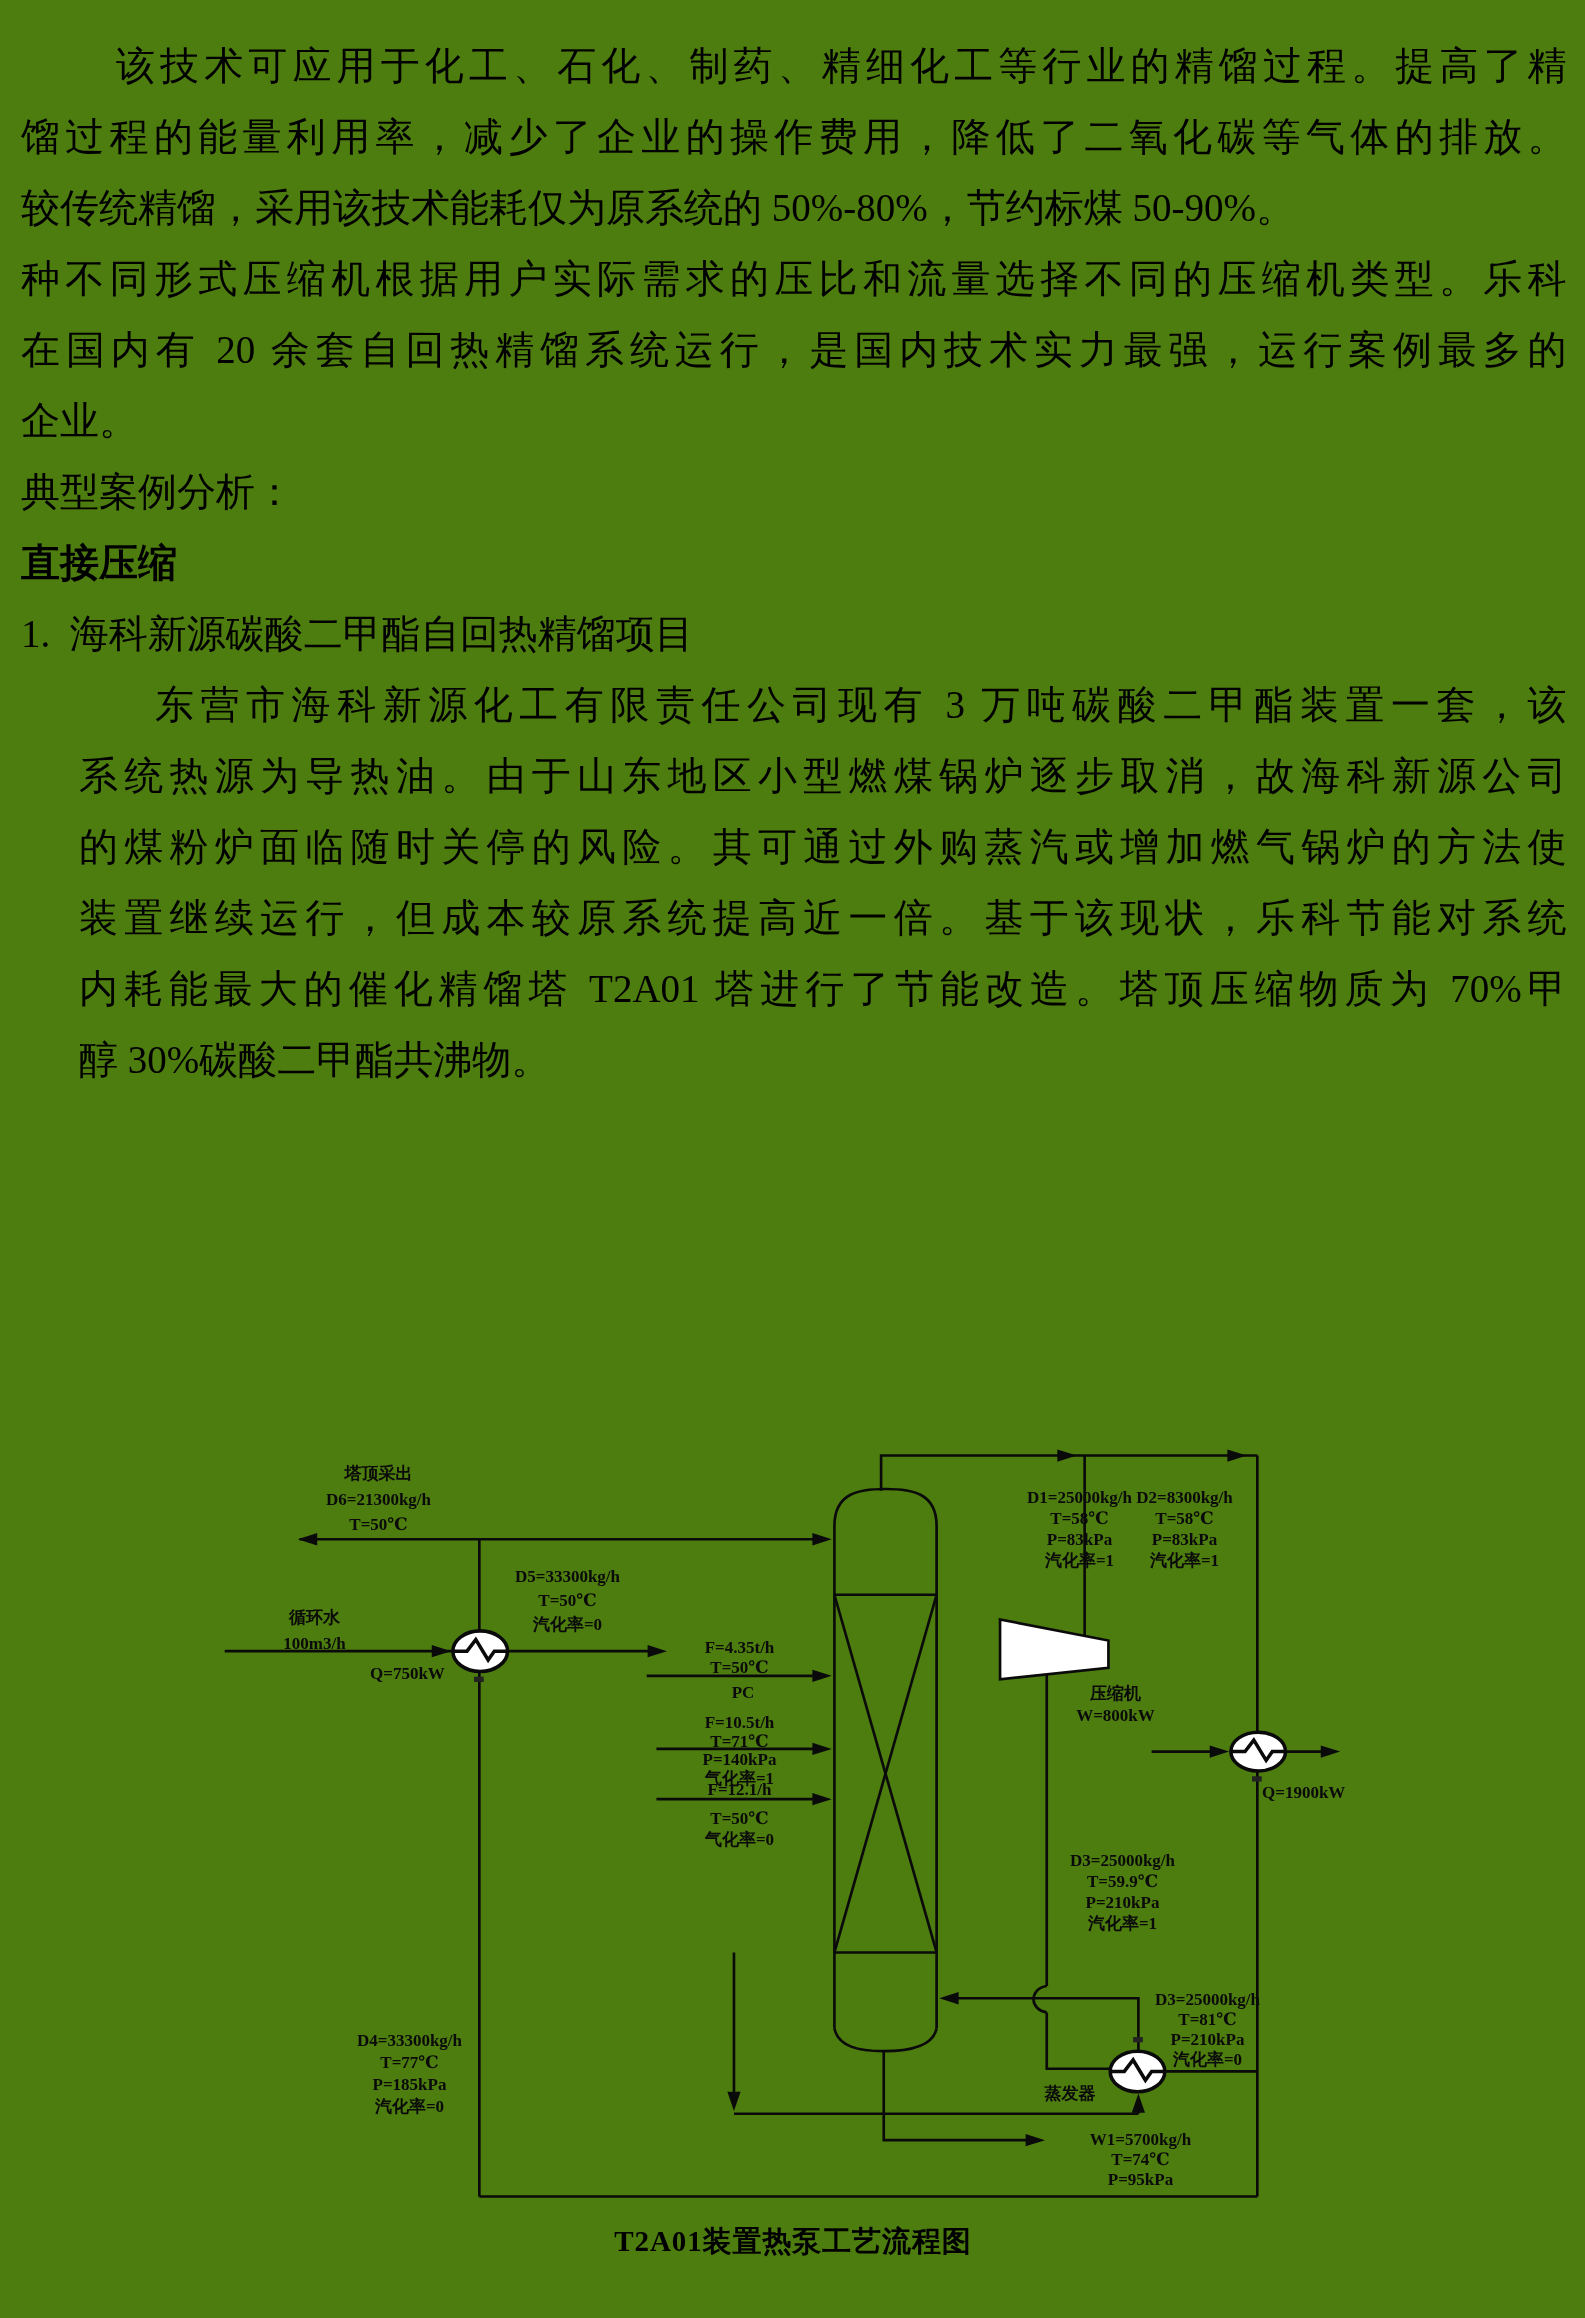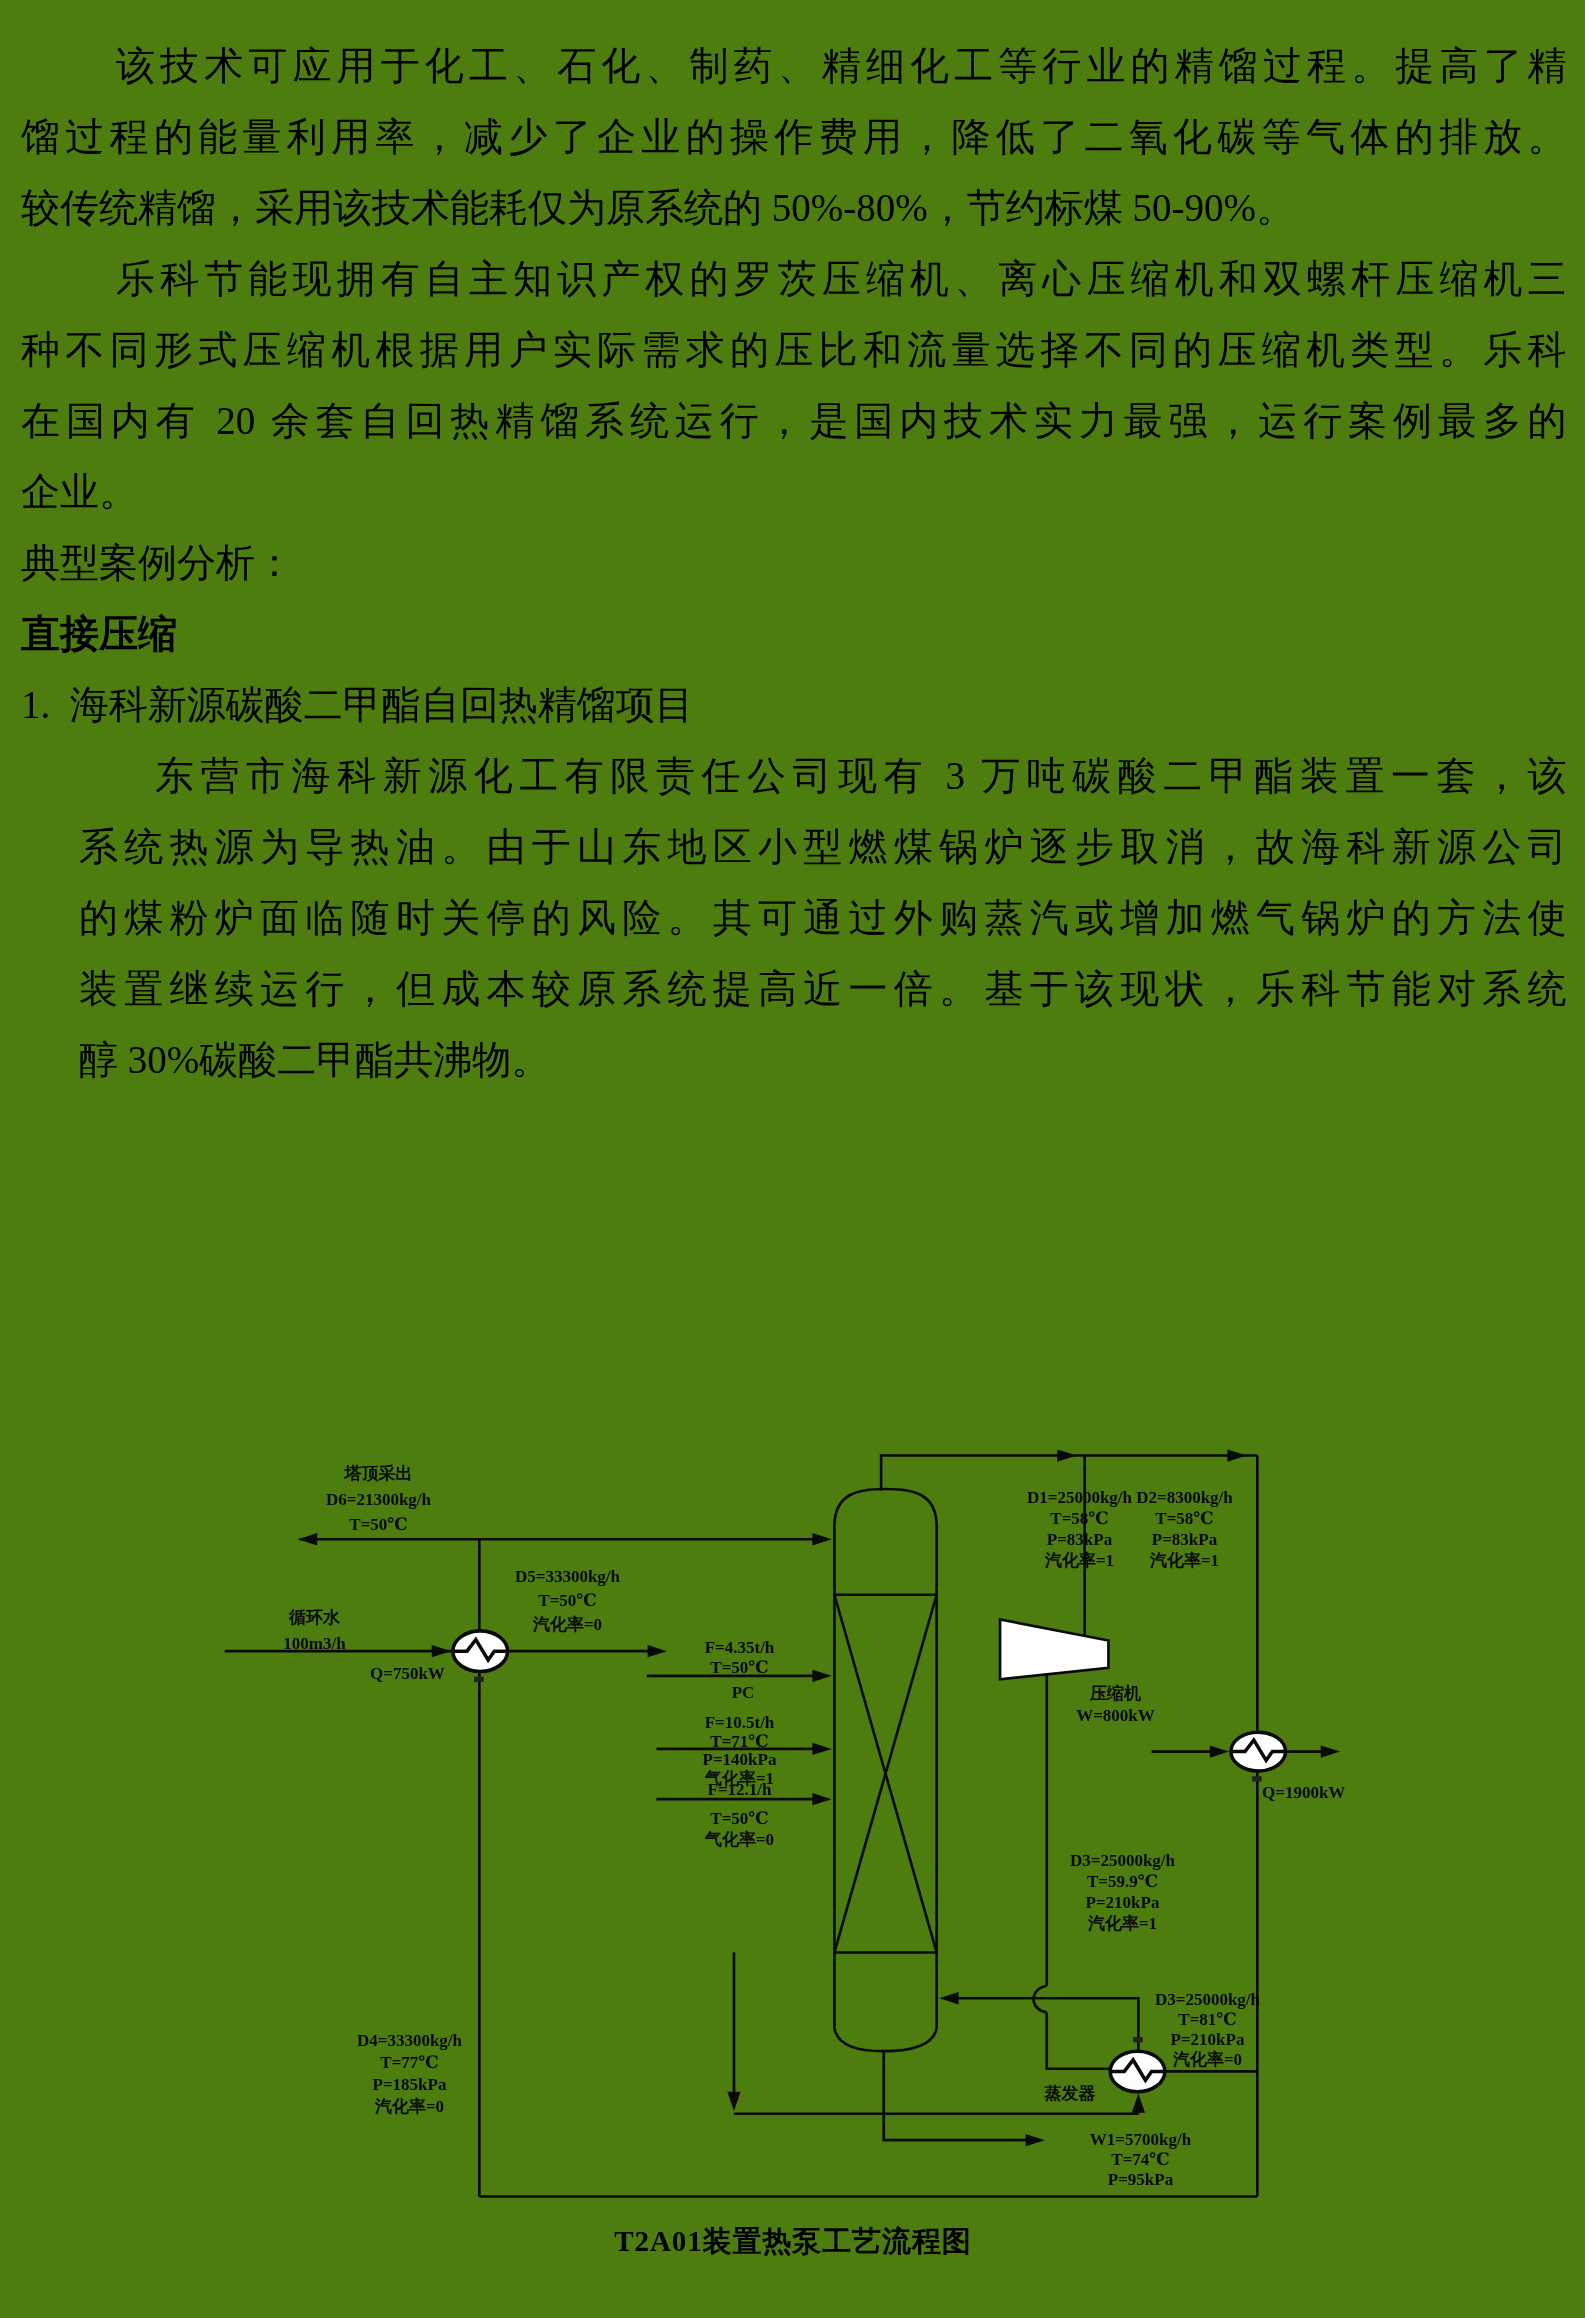--- a/index.html
+++ b/index.html
@@ -21,31 +21,31 @@
 </style>
 </head>
 <body>
 
 <div id="page">
 
   <div class="bodytext">
     <div class="tline full ind1">该技术可应用于化工、石化、制药、精细化工等行业的精馏过程。提高了精</div>
     <div class="tline full">馏过程的能量利用率，减少了企业的操作费用，降低了二氧化碳等气体的排放。</div>
     <div class="tline">较传统精馏，采用该技术能耗仅为原系统的 50%-80%，节约标煤 50-90%。</div>
-    <div class="tline full ind1">乐科节能现拥有自主知识产权的罗茨压缩机、离心压缩机和双螺杆压缩机三</div>
     <div class="tline full">种不同形式压缩机根据用户实际需求的压比和流量选择不同的压缩机类型。乐科</div>
     <div class="tline full">在国内有 20 余套自回热精馏系统运行，是国内技术实力最强，运行案例最多的</div>
     <div class="tline">企业。</div>
     <div class="tline">典型案例分析：</div>
     <div class="tline bold">直接压缩</div>
     <div class="tline">1.  海科新源碳酸二甲酯自回热精馏项目</div>
     <div class="tline full sub ind2">东营市海科新源化工有限责任公司现有 3 万吨碳酸二甲酯装置一套，该</div>
     <div class="tline full sub">系统热源为导热油。由于山东地区小型燃煤锅炉逐步取消，故海科新源公司</div>
     <div class="tline full sub">的煤粉炉面临随时关停的风险。其可通过外购蒸汽或增加燃气锅炉的方法使</div>
     <div class="tline full sub">装置继续运行，但成本较原系统提高近一倍。基于该现状，乐科节能对系统</div>
+    <div class="tline full sub">内耗能最大的催化精馏塔 T2A01 塔进行了节能改造。塔顶压缩物质为 70%甲</div>
     <div class="tline sub">醇 30%碳酸二甲酯共沸物。</div>
   </div>
 
   <svg class="pfd" width="1586" height="2319" viewBox="0 0 1800 2632">
     <g stroke="#0a0a0a" stroke-width="3" fill="none">
 
       <path d="M 1000 1692 V 1652 H 1427"></path>
 
       <path d="M 1231 1652 V 1856"></path>
 

